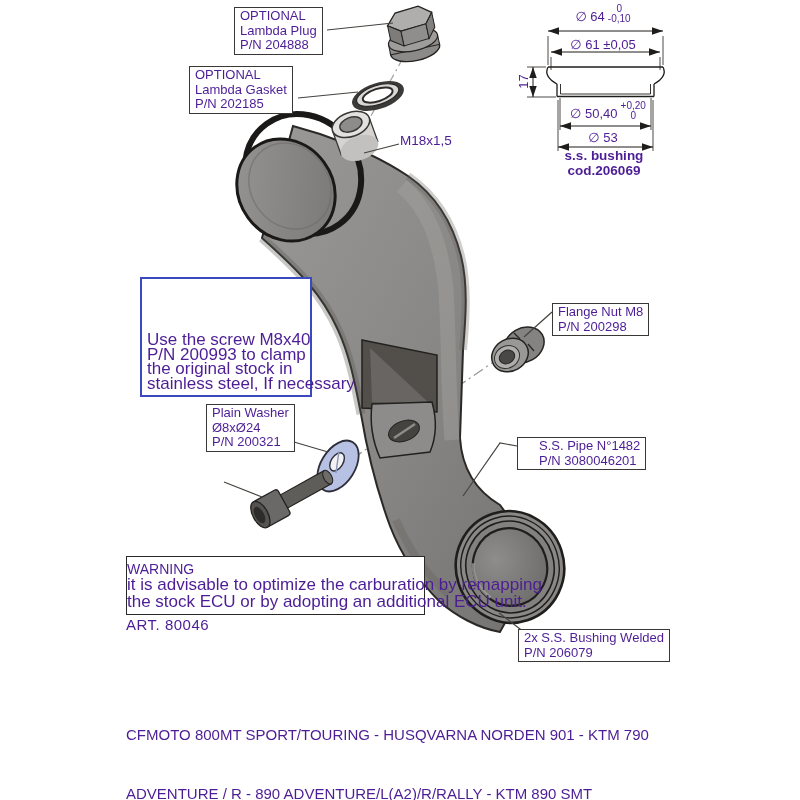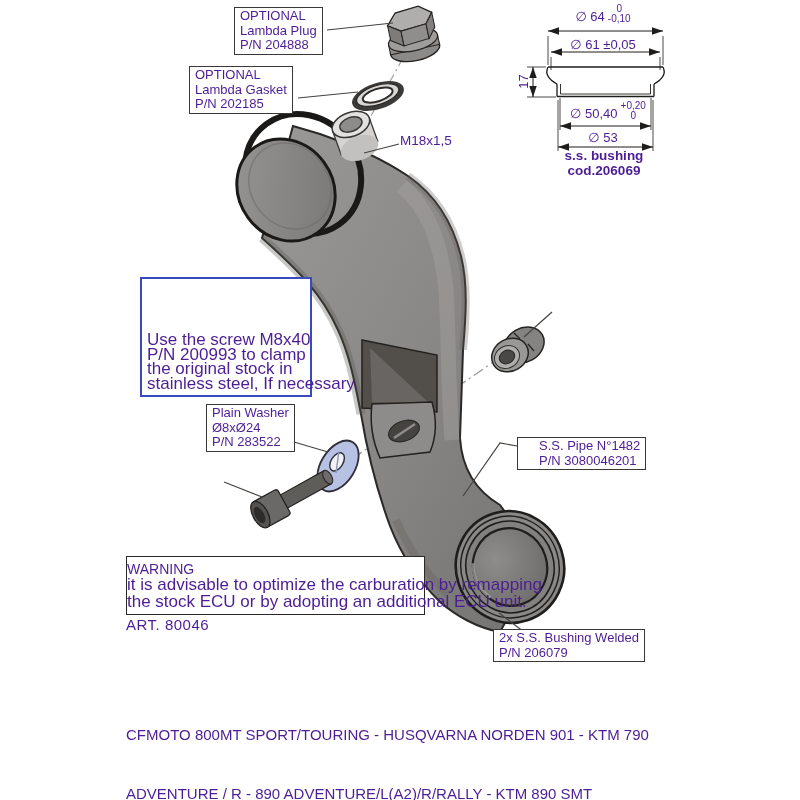--- a/index.html
+++ b/index.html
@@ -197,34 +197,38 @@
 
 <div class="note">
   <div class="note-text">
     <div>Use the screw M8x40</div>
     <div>P/N 200993 to clamp</div>
     <div>the original stock in</div>
     <div>stainless steel, If necessary.</div>
   </div>
 </div>
 
+<div class="lbl" style="left:552px;top:303px;">
+  <div>Flange Nut M8</div>
+  <div>P/N 200298</div>
+</div>
 
 <div class="lbl" style="left:206px;top:404px;">
   <div>Plain Washer</div>
   <div>Ø8xØ24</div>
-  <div>P/N 283522</div>
+  <div>P/N 200321</div>
 </div>
 
 
 <div class="lbl" style="left:517px;top:437px;padding-left:21px;">
   <div>S.S. Pipe N°1482</div>
   <div>P/N 3080046201</div>
 </div>
 
-<div class="lbl" style="left:493px;top:629px;">
+<div class="lbl" style="left:518px;top:629px;">
   <div>2x S.S. Bushing Welded</div>
   <div>P/N 206079</div>
 </div>
 
 <div class="dimtxt" style="left:540px;top:4px;width:126px;">
   <span>∅ 64</span>
   <span class="tolstack">
     <span>0</span>
     <span>-0,10</span>
   </span>

